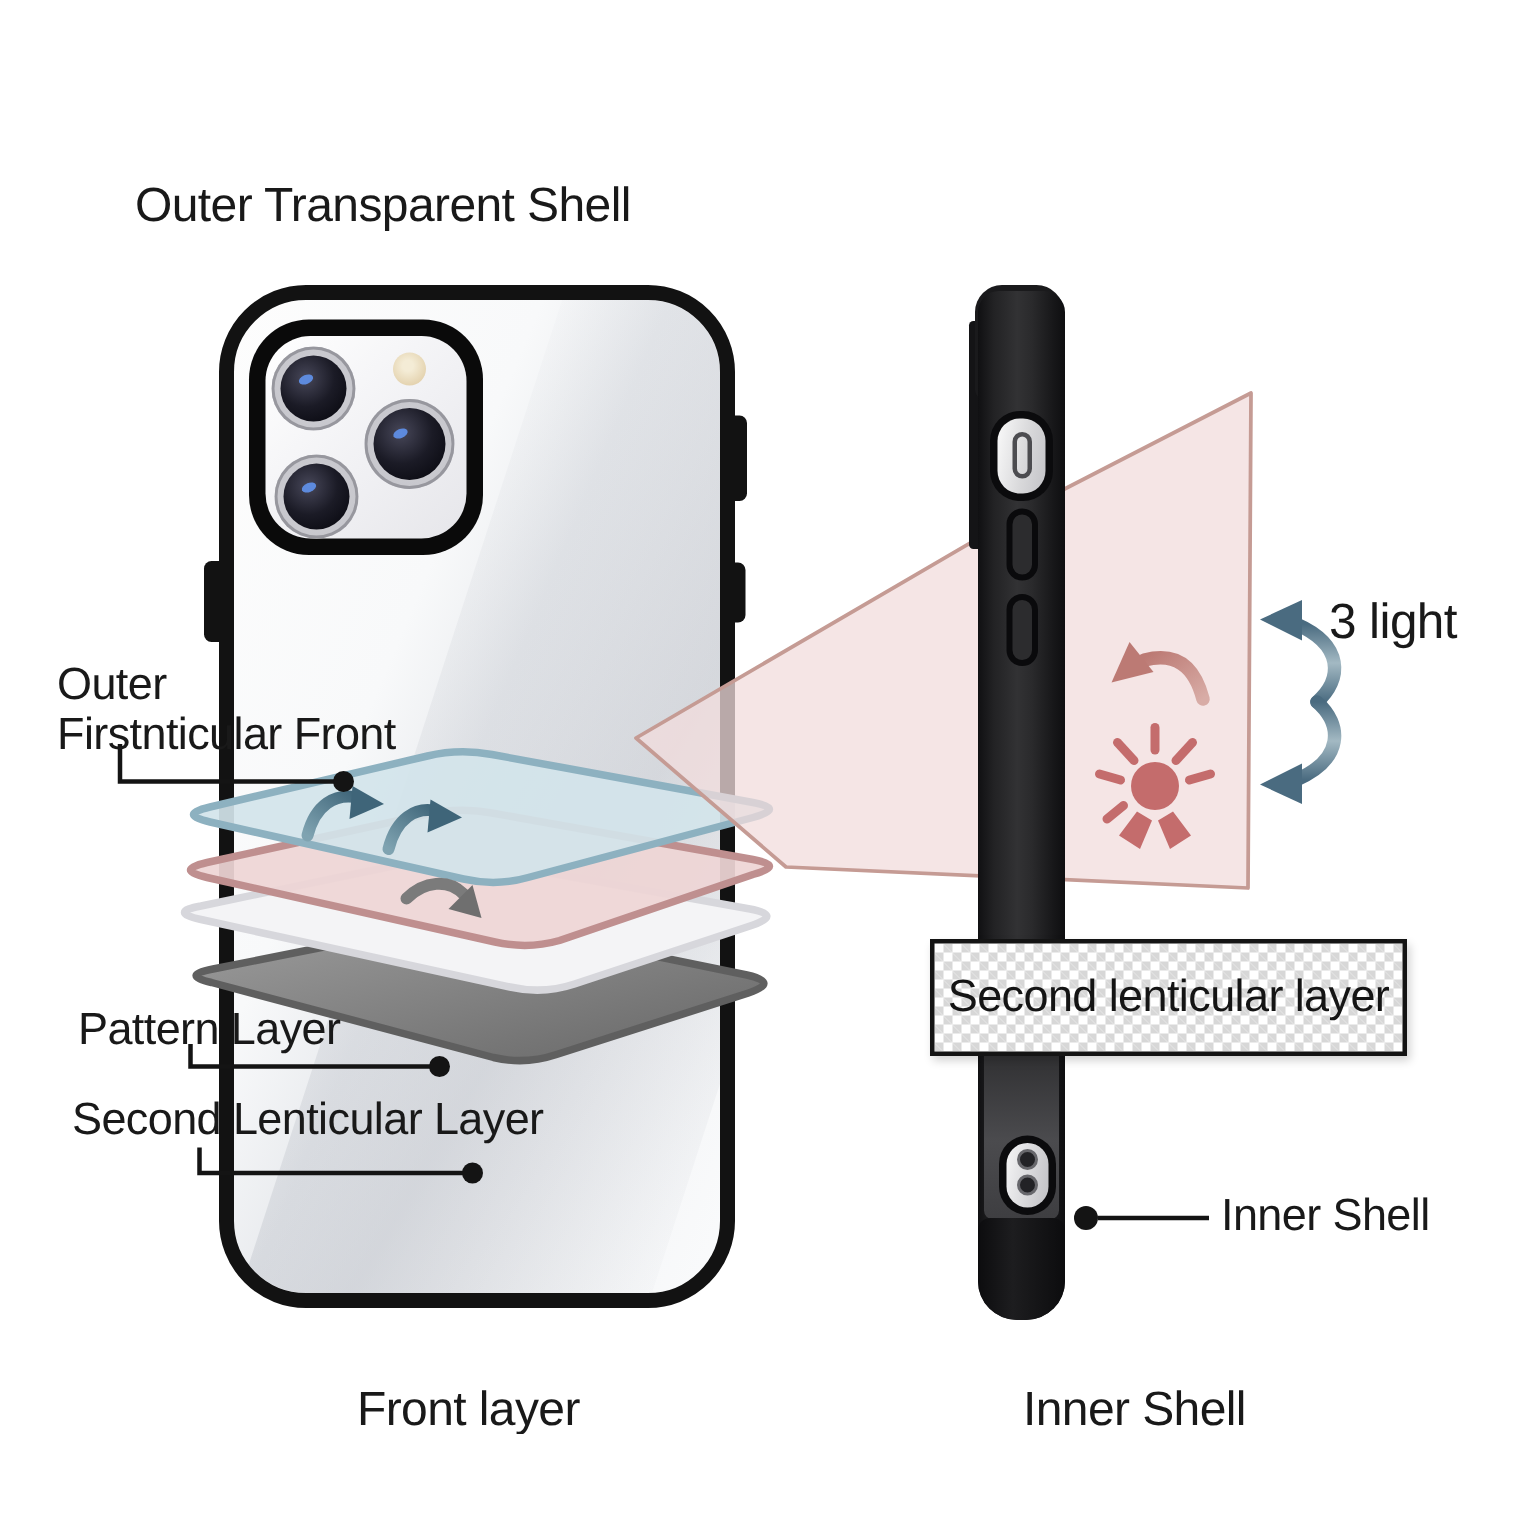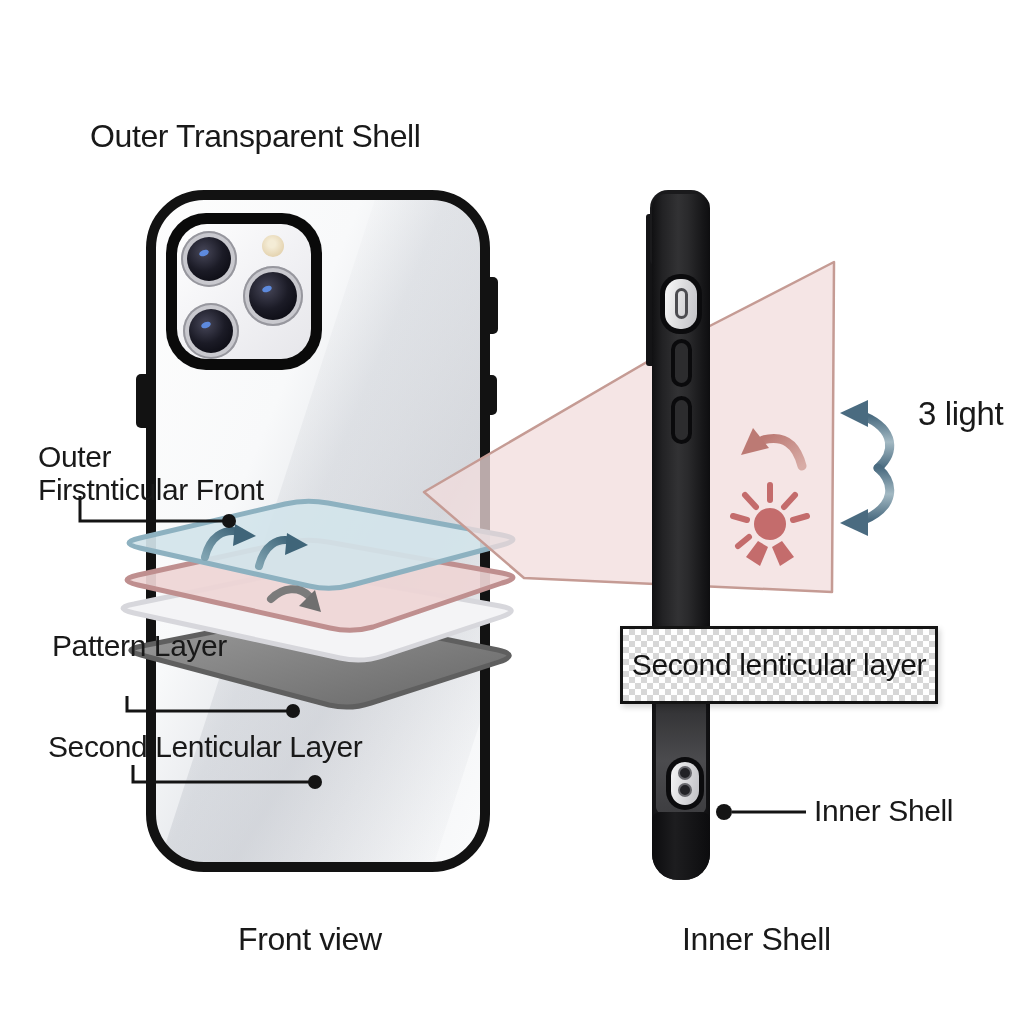--- a/index.html
+++ b/index.html
@@ -204,22 +204,22 @@
   <div class="sp sp-cam-dot d2"></div>
 
   <div class="lenticular-box">
     <span>Second lenticular layer</span>
   </div>
 
   <div class="lbl" style="left:38px;top:440px;font-size:30px;line-height:33px;">
     <div>Outer</div>
     <div>Firstnticular Front</div>
   </div>
-  <div class="lbl" style="left:52px;top:629px;font-size:30px;">Pattern Layer</div>
+  <div class="lbl" style="left:52px;top:670px;font-size:30px;">Pattern Layer</div>
   <div class="lbl" style="left:48px;top:730px;font-size:30px;">Second Lenticular Layer</div>
 
-  <div class="lbl" style="left:918px;top:396px;font-size:33px;">3 light</div>
+  <div class="lbl" style="left:886px;top:396px;font-size:33px;">3 light</div>
   <div class="lbl" style="left:814px;top:794px;font-size:30px;">Inner Shell</div>
 
-  <div class="lbl" style="left:238px;top:922px;font-size:32px;">Front view</div>
+  <div class="lbl" style="left:238px;top:922px;font-size:32px;">Front layer</div>
   <div class="lbl" style="left:682px;top:922px;font-size:32px;">Inner Shell</div>
 
 </div>
 
 </body></html>

